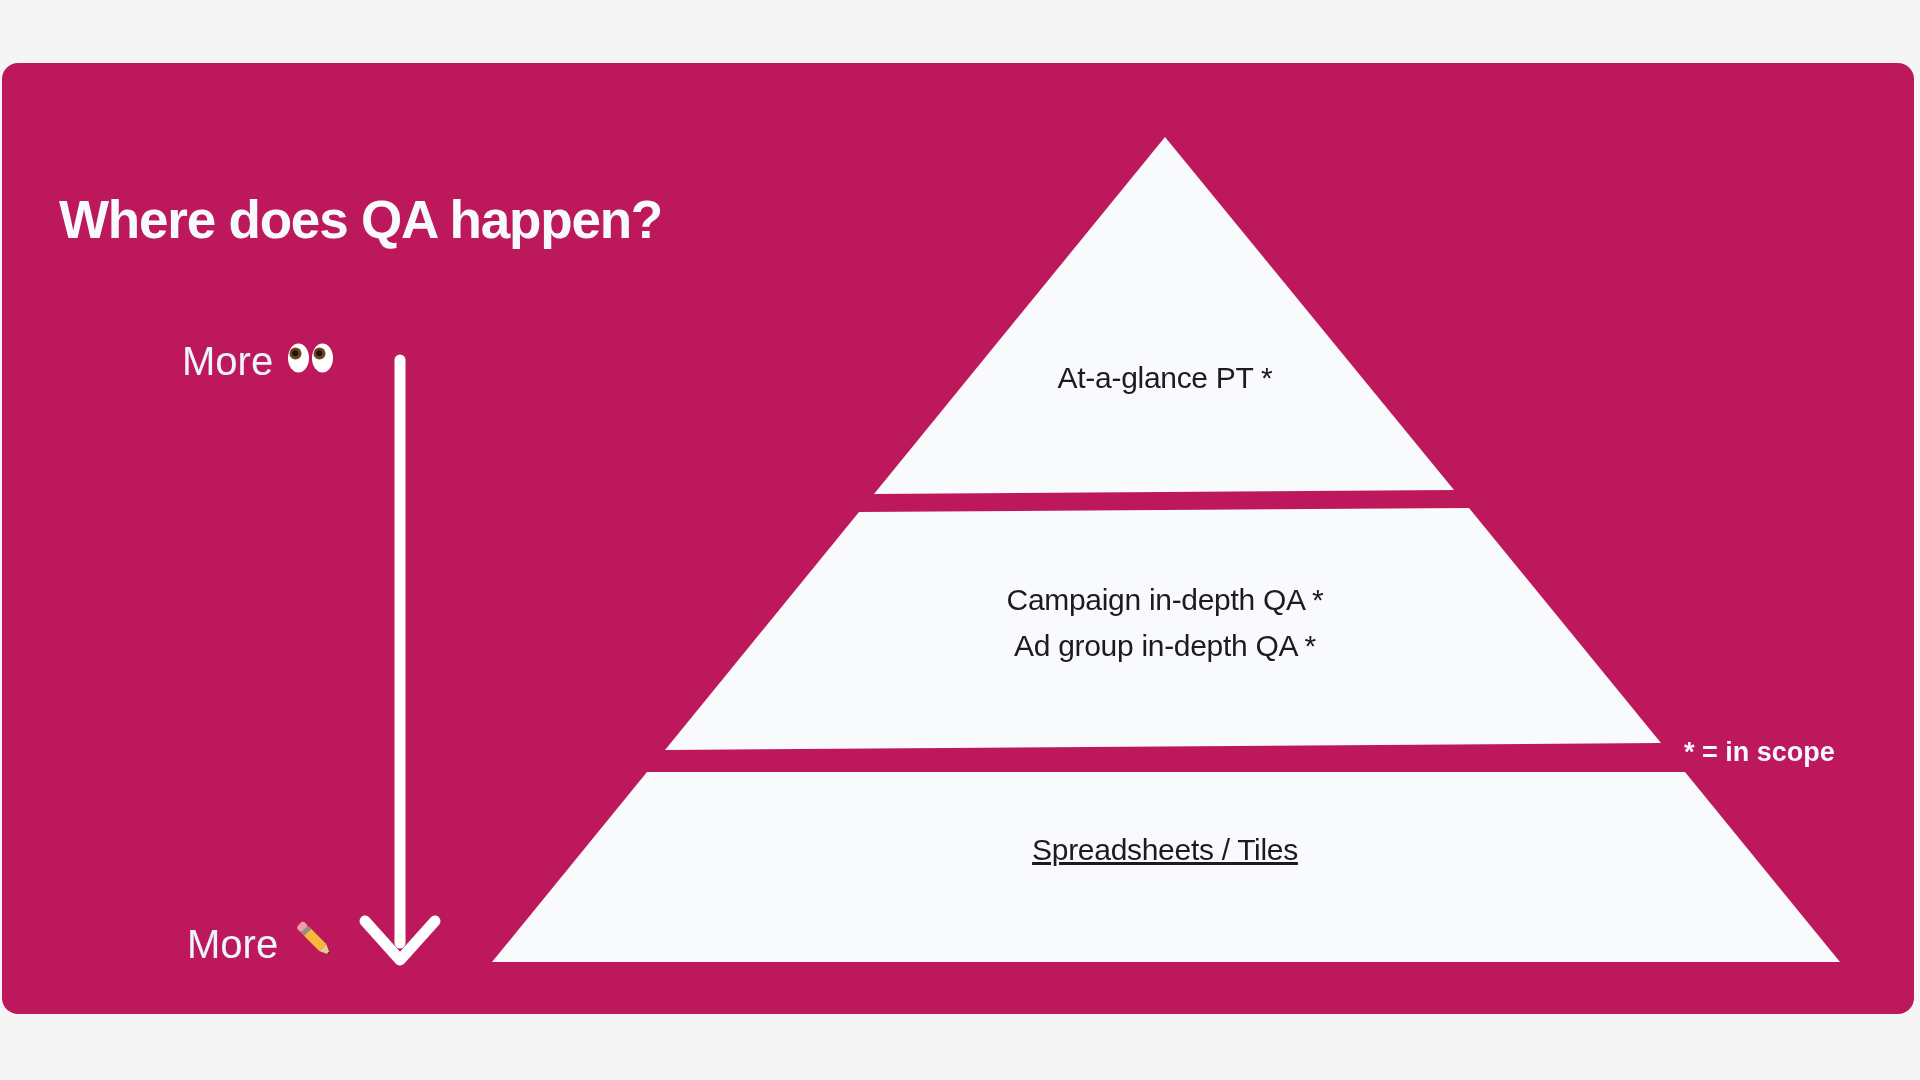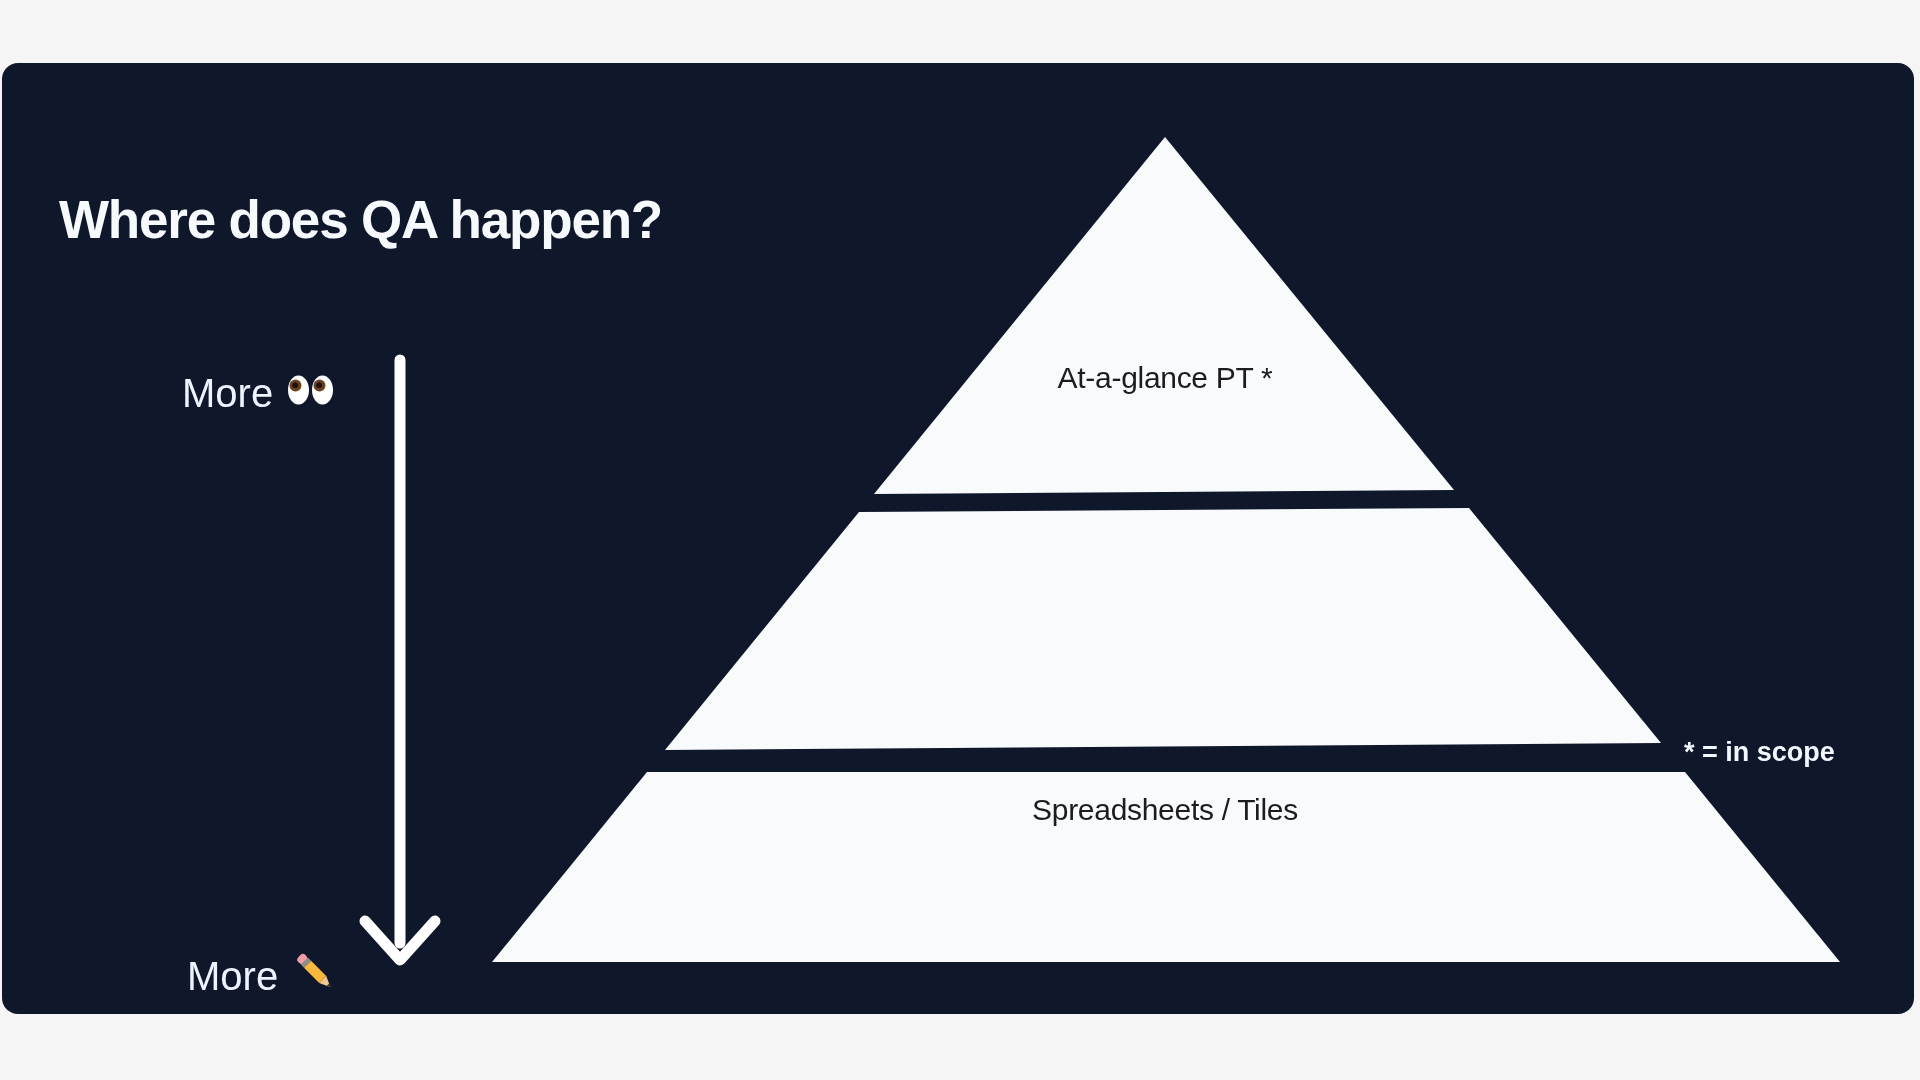--- a/index.html
+++ b/index.html
@@ -8,21 +8,21 @@
     font-family: "Liberation Sans", sans-serif;
     background: #F5F5F6;
     overflow: hidden;
   }
   .page { position: relative; width: 1920px; height: 1080px; }
 
   .slide {
     position: absolute;
     left: 2px; top: 63px;
     width: 1912px; height: 951px;
-    background: #0f172a;
+    background: #be185d;
     border-radius: 16px;
     overflow: hidden;
   }
 
   .slide-title {
     position: absolute;
     left: 57px; top: 126px;
     font-size: 53px;
     font-weight: 700;
     letter-spacing: -1.2px;
@@ -31,21 +31,20 @@
 
   
   .axis-label {
     position: absolute;
     display: flex;
     align-items: center;
     gap: 14px;
     font-size: 40px;
     font-weight: 400;
     color: #EDF3FF;
-    margin-top: 32px;
   }
   .axis-label.top { left: 180px; top: 276px; }
   .axis-label.bottom { left: 185px; top: 853px; }
   .emoji-icon { display: inline-block; }
 
   .axis-arrow {
     position: absolute;
     left: 340px; top: 285px;
     width: 120px; height: 625px;
   }
@@ -64,21 +63,21 @@
     transform: translateX(-50%);
     text-align: center;
     white-space: nowrap;
     color: #1C1C1E;
     font-size: 30px;
     font-weight: 400;
     letter-spacing: -0.3px;
   }
   .tier-label.t1 { top: 358px; line-height: 40px; text-align: center; }
   .tier-label.t2 { top: 577px; line-height: 46px; }
-  .tier-label.t3 { top: 787px; line-height: 45px; }
+  .tier-label.t3 { top: 827px; line-height: 45px; text-decoration: underline; }
 
   .scope-legend {
     position: absolute;
     left: 1682px; top: 674px;
     font-size: 27px;
     font-weight: 700;
     color: #F3F7FF;
     white-space: nowrap;
   }
 </style>
@@ -129,16 +128,20 @@
 
   <svg class="pyramid-svg" viewBox="0 0 1920 1080">
     <polygon points="1165,137 874,494 1454,490" fill="#F8FAFC"></polygon>
     <polygon points="859,512 1469,508 1661,743 665,750" fill="#F8FAFC"></polygon>
     <polygon points="647,772 1685,772 1840,962 492,962" fill="#F8FAFC"></polygon>
   </svg>
 
   <div class="tier-label t1">
     <div>At-a-glance PT *</div>
   </div>
+  <div class="tier-label t2">
+    <div>Campaign in-depth QA *</div>
+    <div>Ad group in-depth QA *</div>
+  </div>
   <div class="tier-label t3">
     <div>Spreadsheets / Tiles</div>
   </div>
 </div>
 
 </body></html>

